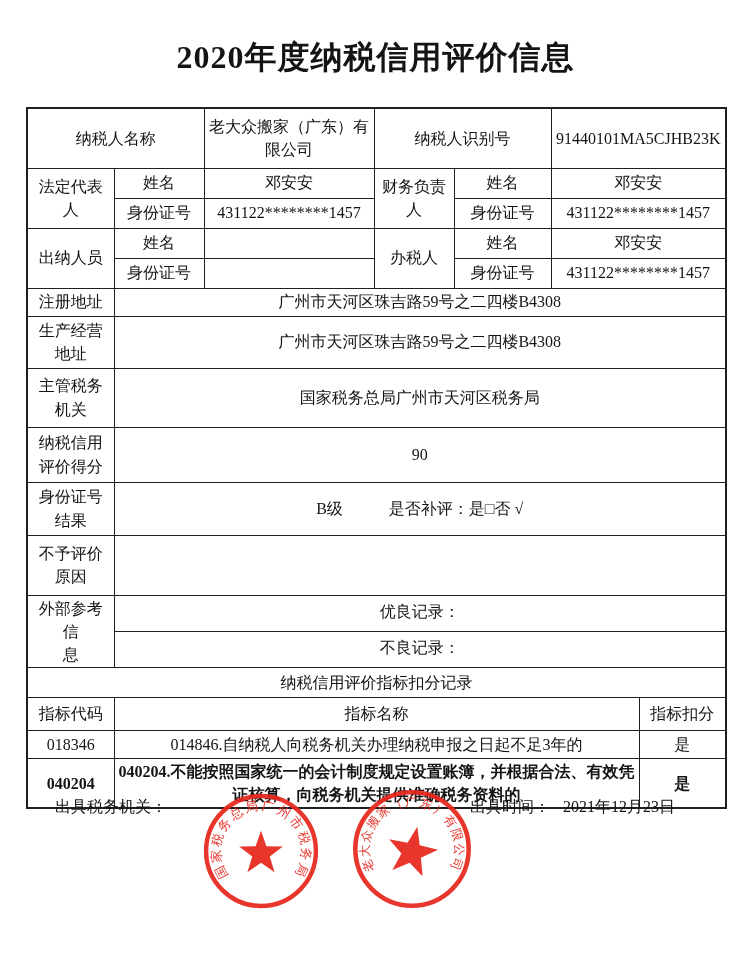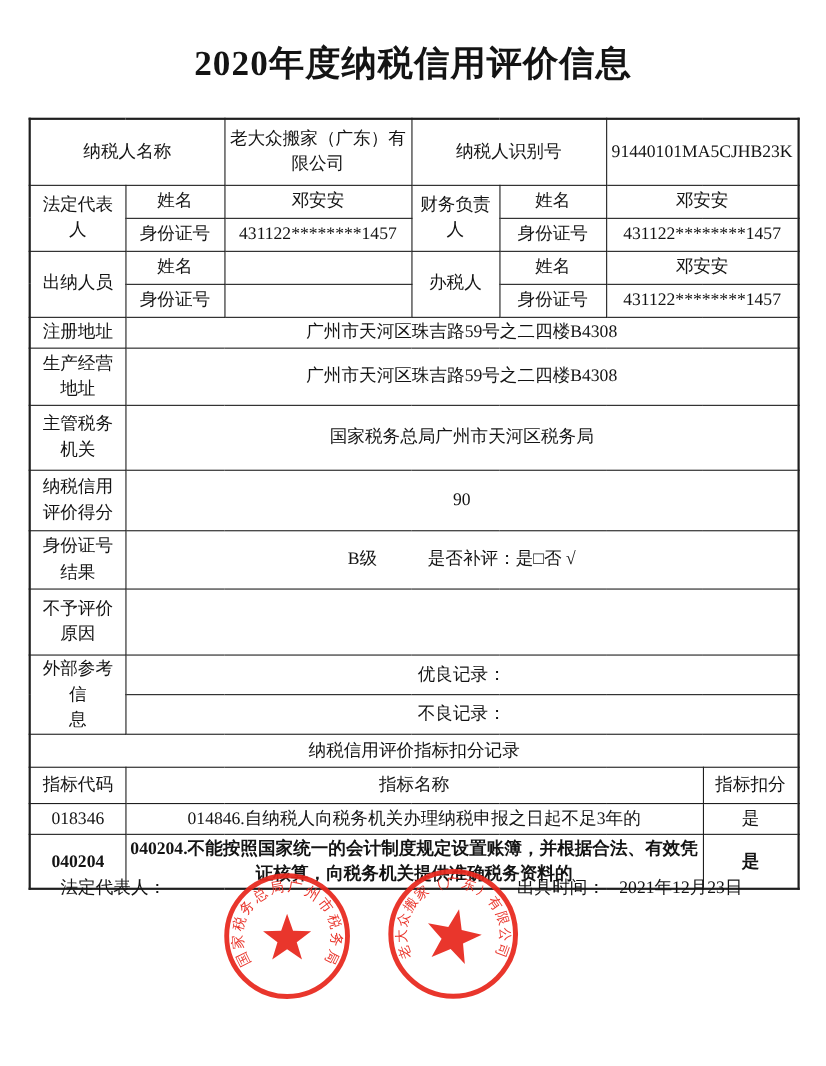--- a/index.html
+++ b/index.html
@@ -28,21 +28,21 @@
     text-align:center; vertical-align:middle;
     font-size:16px; line-height:1.45;
     padding:1px 3px;
     white-space:pre-line;
     word-break:break-all;
   }
   tr.h60 { height:60px; } tr.h30 { height:30px; } tr.h28 { height:28px;font-family:Liberation Serif, serif; }
   tr.h52 { height:52px; } tr.h59 { height:59px;font-family:Liberation Serif, serif; } tr.h55 { height:55px; }
   tr.h53 { height:53px; } tr.h26 { height:26px; } tr.h33 { height:33px; }
   tr.h49 { height:49px;font-weight:bold; }
-  td.left { text-align:left; padding-left:6px; }
+  td.left { text-align:left; padding-left:6px;font-family:Liberation Mono, monospace; }
   .grade-gap { display:inline-block; margin-left:46px; }
   .footer-row {
     position:absolute; top:797px; left:0; width:751px;
     font-size:16px;
   }
   .issuer-label { position:absolute; left:55px; top:0; }
   .issue-time-label { position:absolute; left:470px; top:0; }
   .issue-time-value { position:absolute; left:563px; top:0; }
   .stamp { position:absolute; opacity:0.93; }
   .stamp-left { left:199px; top:789px; width:124px; height:124px; }
@@ -169,21 +169,21 @@
     </tr>
     <tr class="h49">
       <td>040204</td>
       <td colspan="5">040204.不能按照国家统一的会计制度规定设置账簿，并根据合法、有效凭证核算，向税务机关提供准确税务资料的</td>
       <td>是</td>
     </tr>
   </tbody>
     </table>
 
   <div class="footer-row">
-    <span class="issuer-label">法定代表人：</span>
+    <span class="issuer-label">出具税务机关：</span>
     <span class="issue-time-label">出具时间：</span>
     <span class="issue-time-value">2021年12月23日</span>
   </div>
 
   <div class="stamp stamp-left">
     <svg viewBox="0 0 140 140" xmlns="http://www.w3.org/2000/svg">
       <circle cx="70" cy="70" r="62" fill="none" stroke="#e8271d" stroke-width="5"></circle>
       <path id="arc-bureau" d="M 32.3 96.4 A 46 46 0 1 1 107.7 96.4" fill="none"></path>
       <text font-size="14.5" letter-spacing="2.5" fill="#e8271d">
         <textPath href="#arc-bureau" startOffset="50%" text-anchor="middle">国家税务总局广州市税务局</textPath>

